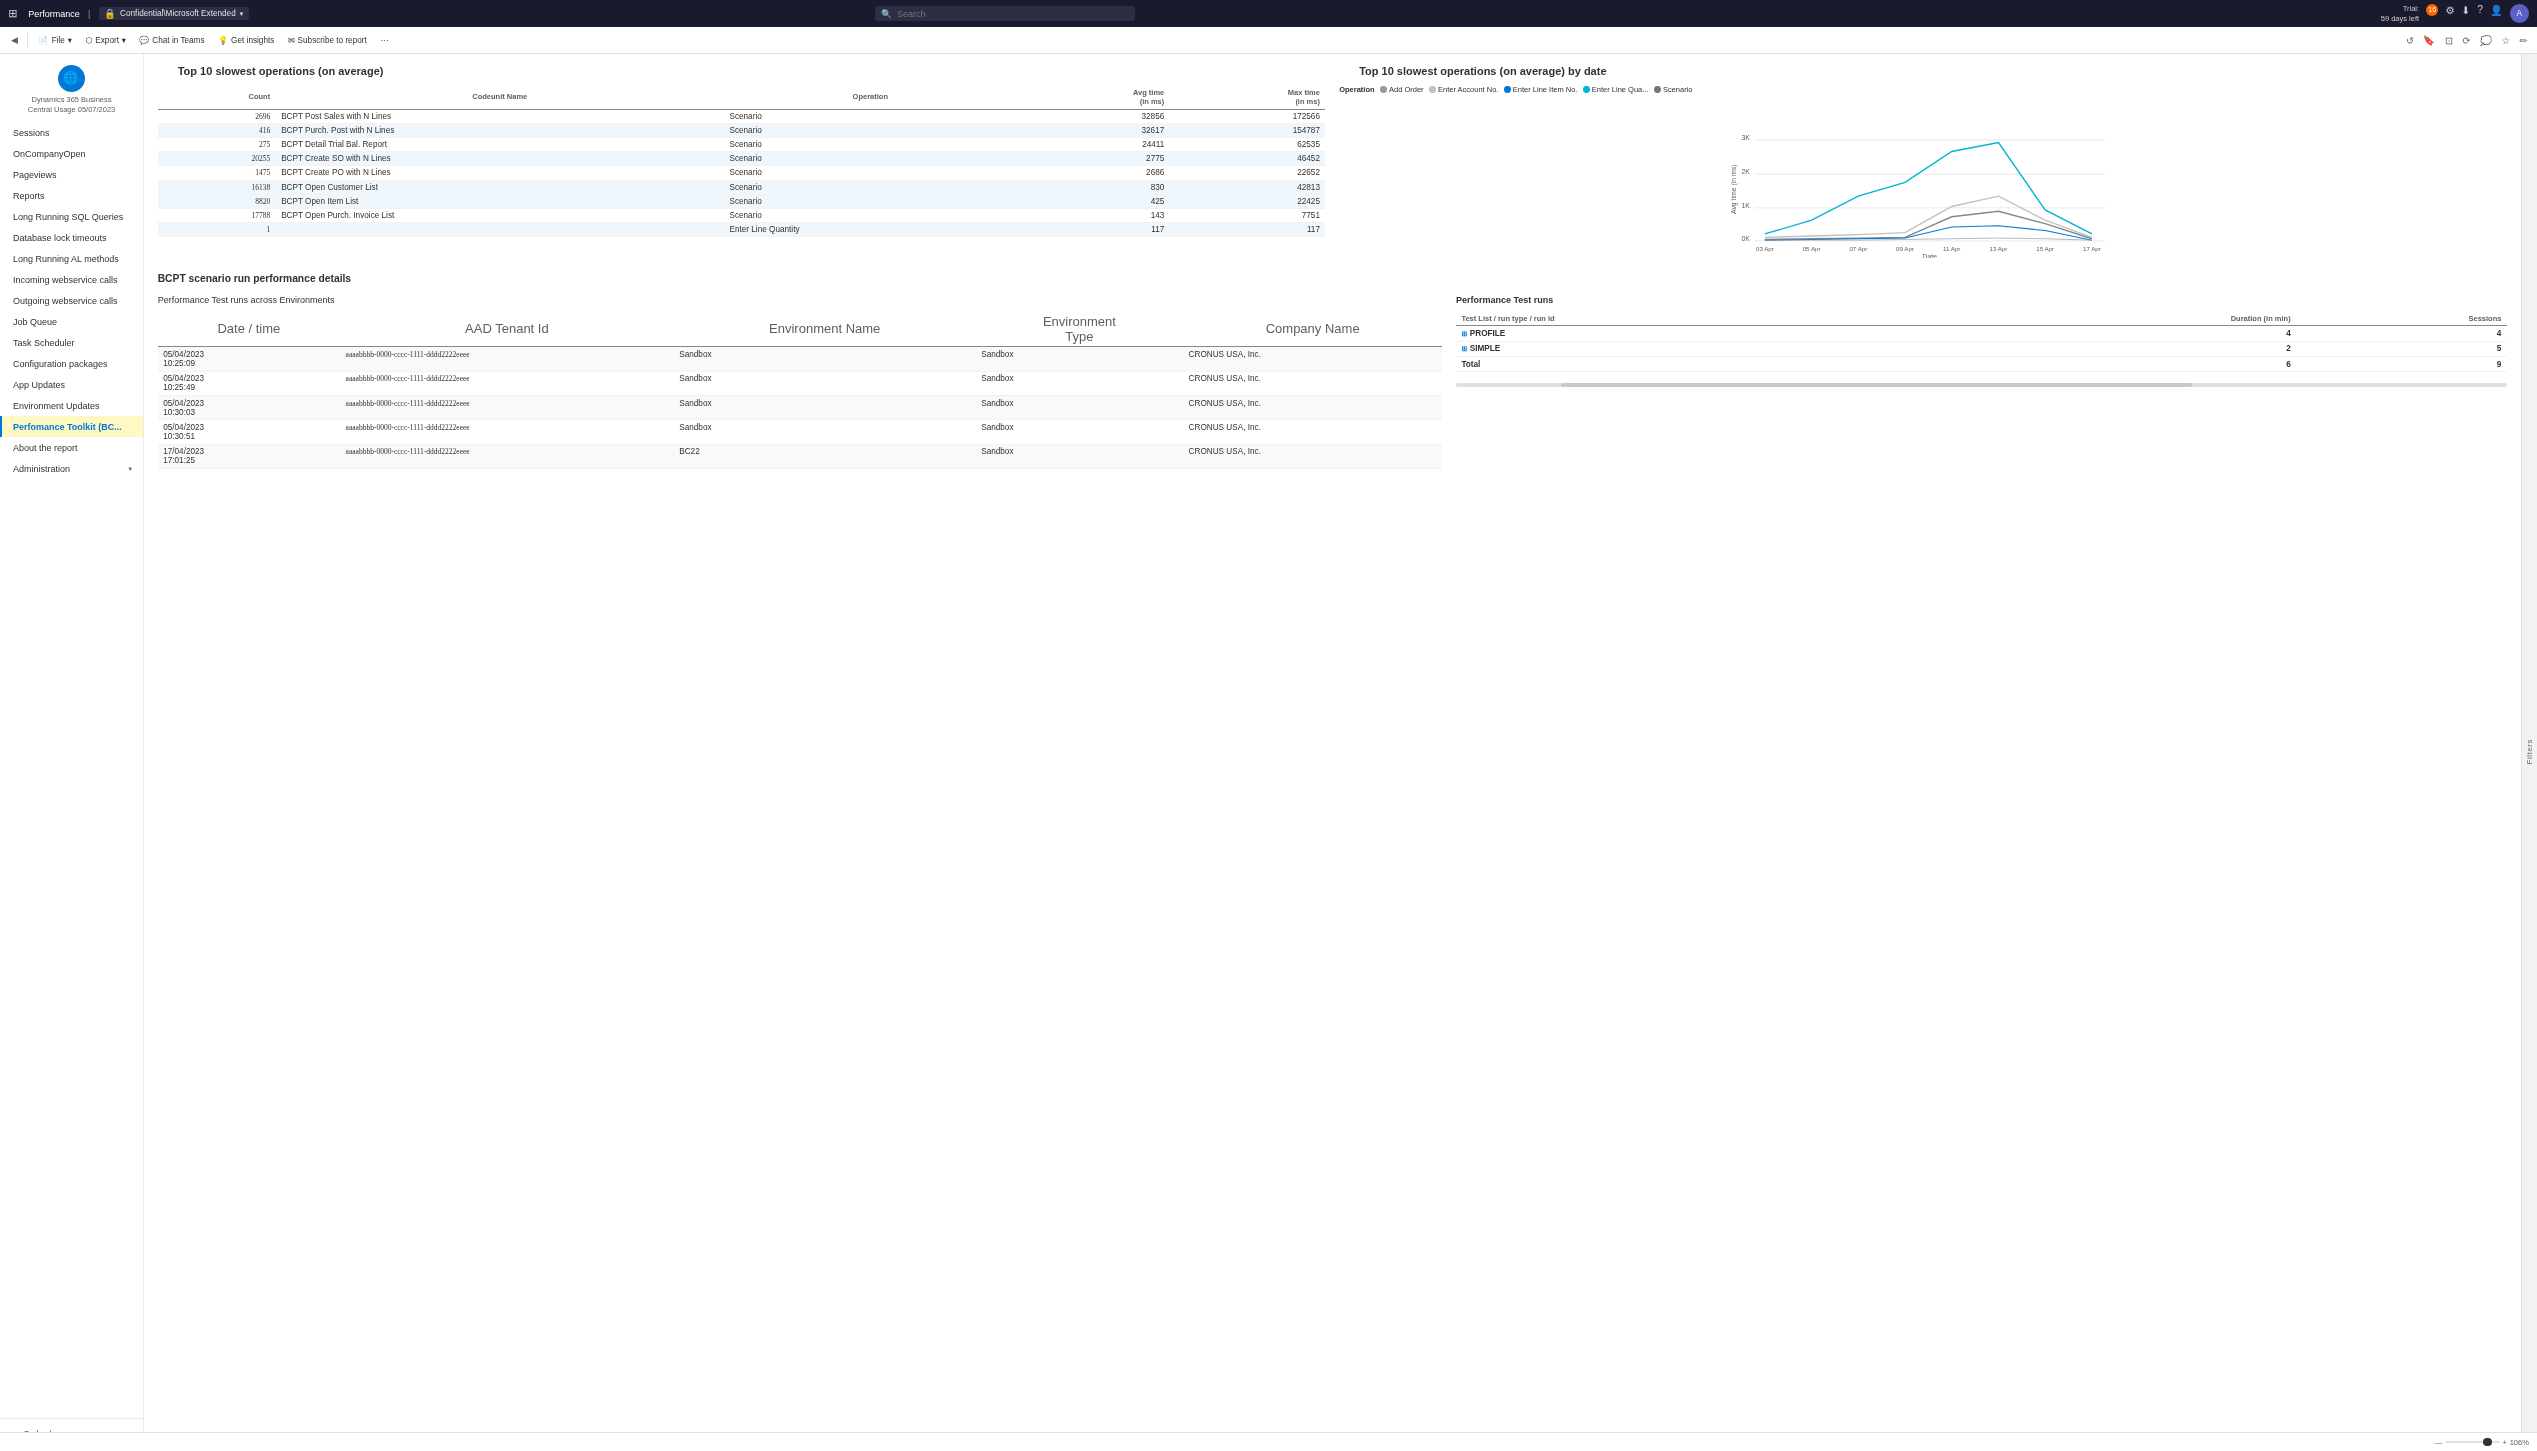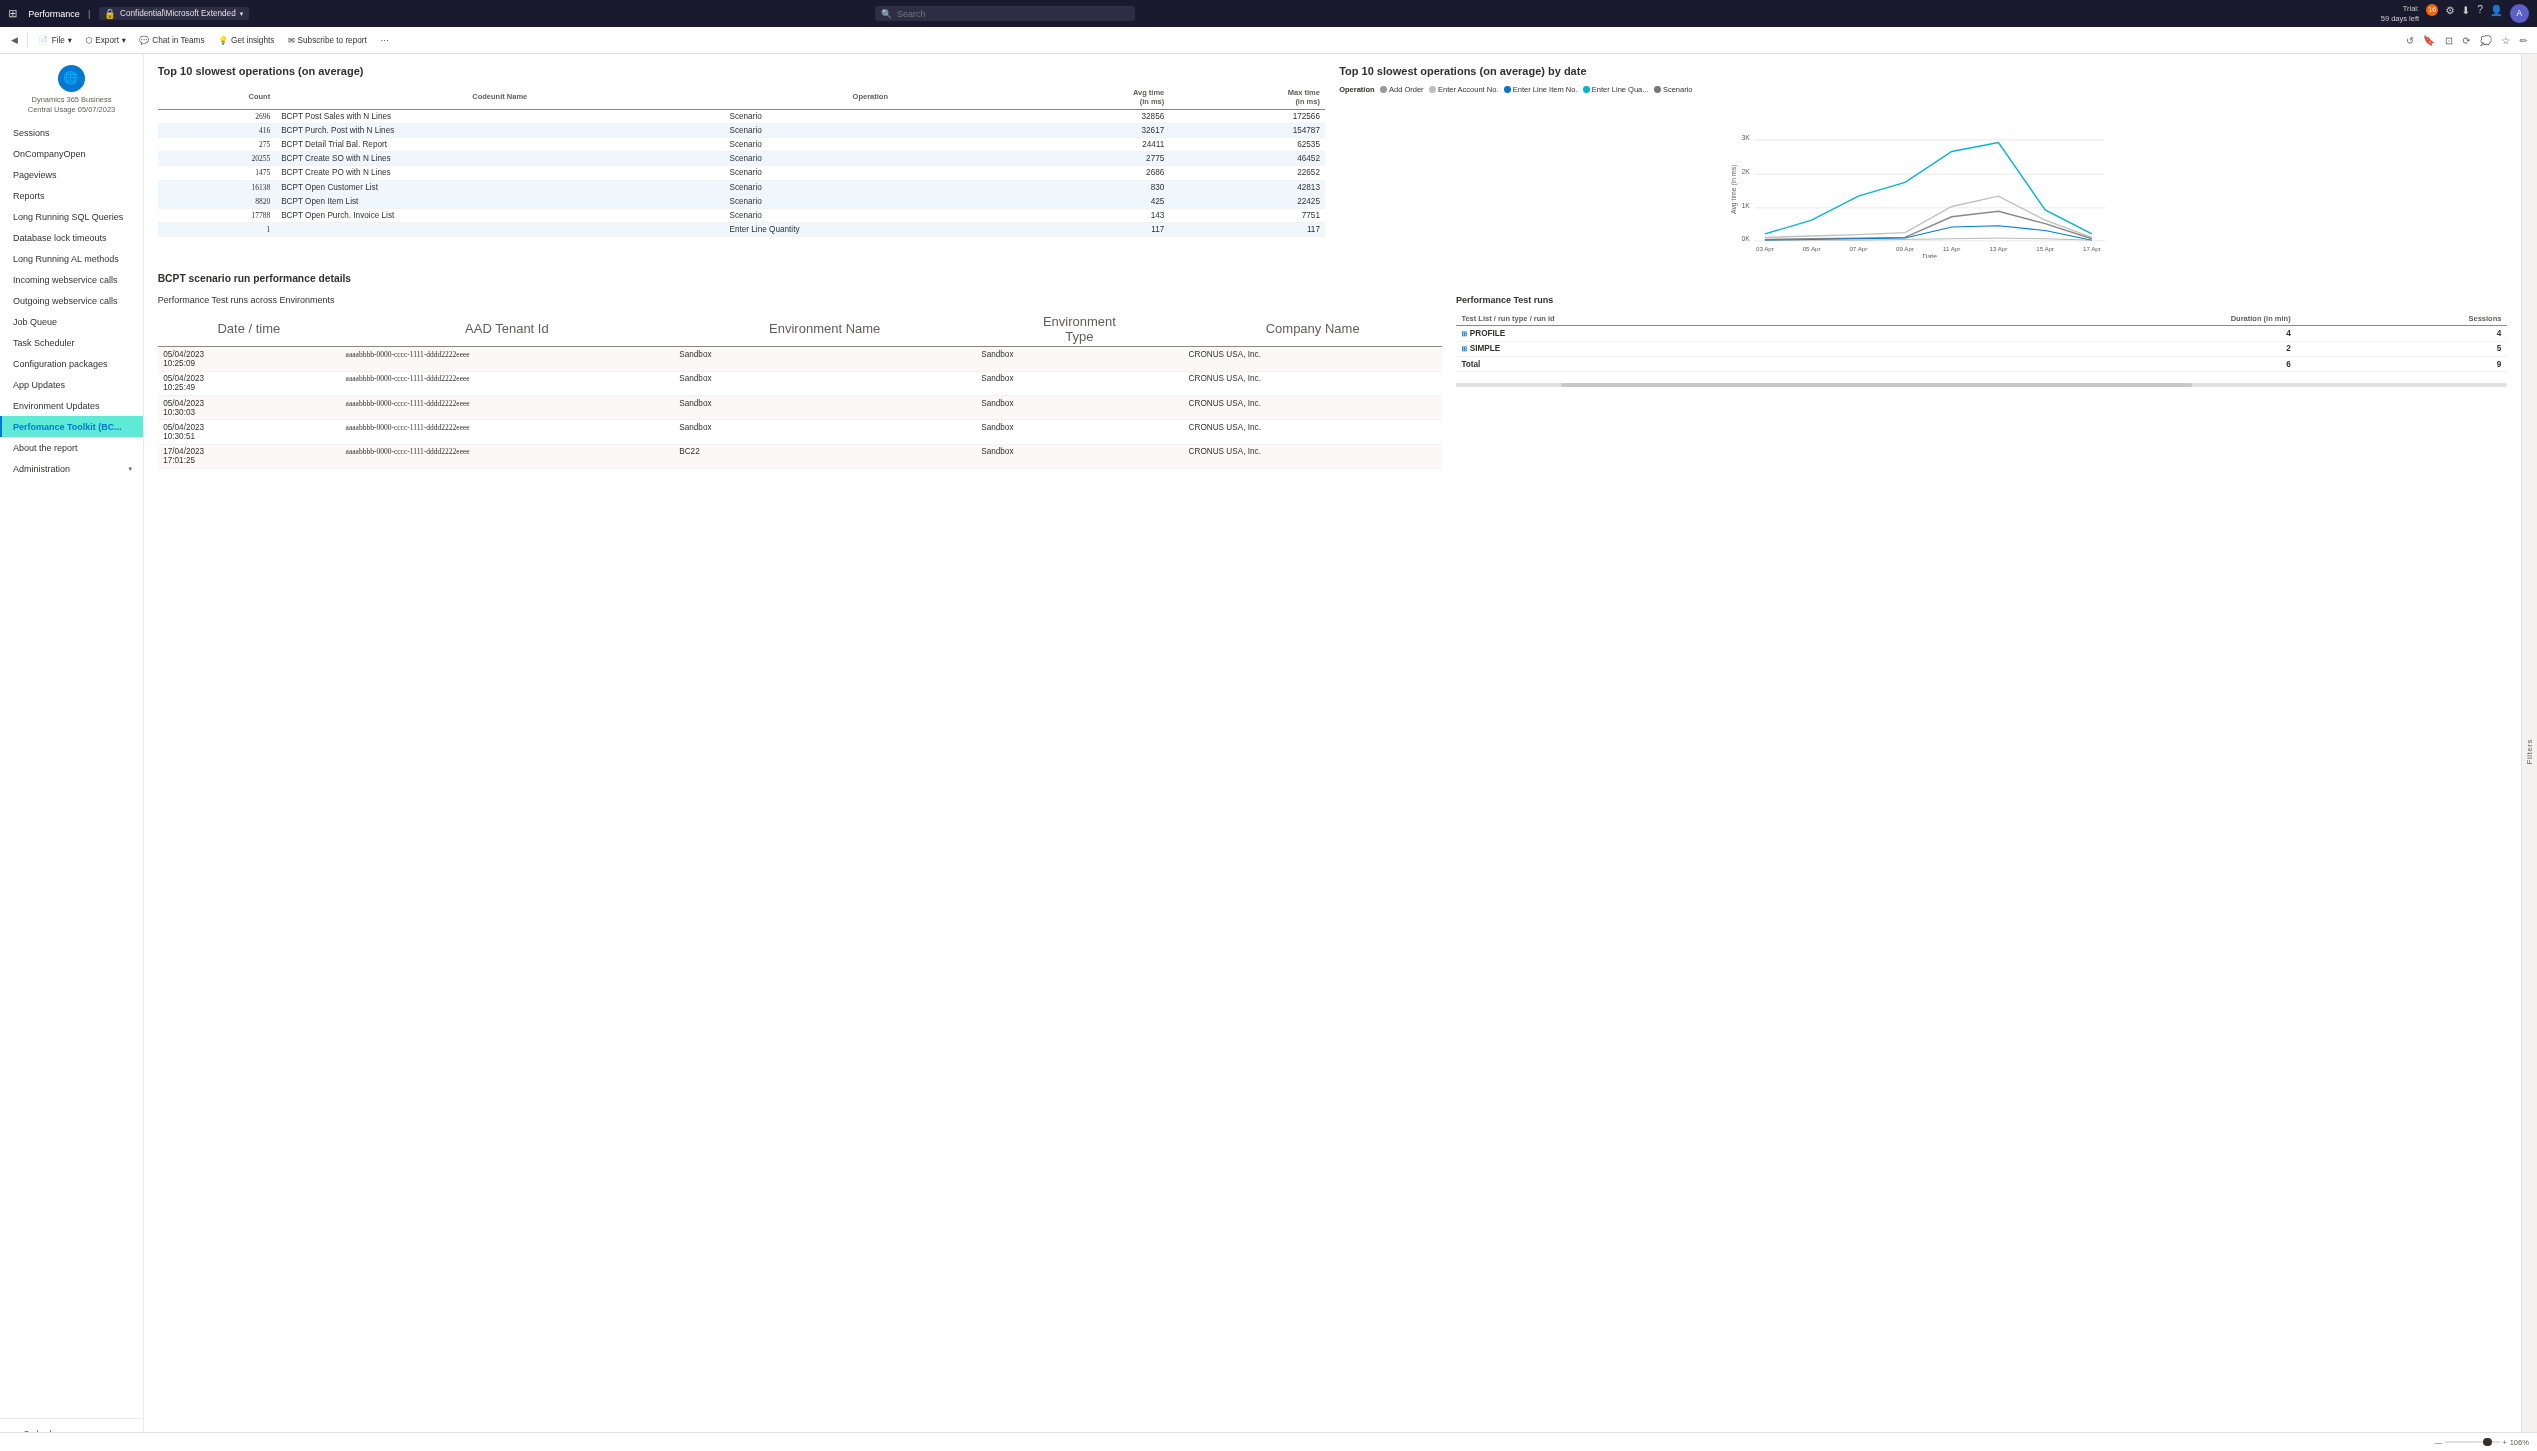--- a/index.html
+++ b/index.html
@@ -61,30 +61,30 @@
     .sidebar-logo .logo-circle {
       width: 27px; height: 27px; border-radius: 50%; background: #0078d4;
       display: flex; align-items: center; justify-content: center; color: #fff; font-size: 12.3px;
     }
     .sidebar-logo .logo-text { font-size: 7.5px; color: #605e5c; text-align: center; margin-top: 2.7px; line-height: 1.4; }
     .sidebar-item {
       padding: 5.5px 11px; cursor: pointer; font-size: 9px; color: #323130;
       display: flex; align-items: center; justify-content: space-between;
       border-left: 2.1px solid transparent;
     }
-    .sidebar-item.active { background: #5eead4; border-left-color: #0078d4; font-weight: 600; color: #0078d4; }
+    .sidebar-item.active { background: #fef9c3; border-left-color: #0078d4; font-weight: 600; color: #0078d4; }
     .sidebar-item .chevron { font-size: 6.8px; color: #605e5c; }
     .sidebar-bottom { margin-top: auto; border-top: 0.7px solid #edebe9; padding: 5.5px; }
     .sidebar-go-back { display: flex; align-items: center; gap: 4.1px; padding: 5.5px; cursor: pointer; font-size: 8.2px; color: #605e5c; }
 
     
     .main { flex: 1; overflow-y: auto; background: #fff; padding: 11px 13.7px; }
 
     
-    .section-title { font-size: 11px; font-weight: 600; color: #323130; margin-bottom: 8.2px; }
+    .section-title { font-size: 11px; font-weight: 600; color: #323130; margin-bottom: 8.2px; margin-left: 20px; }
 
     
     .top-section { display: flex; gap: 13.7px; margin-bottom: 13.7px; }
     .top-left { flex: 1; min-width: 0; }
     .top-right { flex: 1; min-width: 0; }
 
     
     .data-table { width: 100%; border-collapse: collapse; font-size: 8.2px; }
     .data-table th {
       text-align: center; padding: 2.7px 5.5px; color: #605e5c; font-weight: 600;

